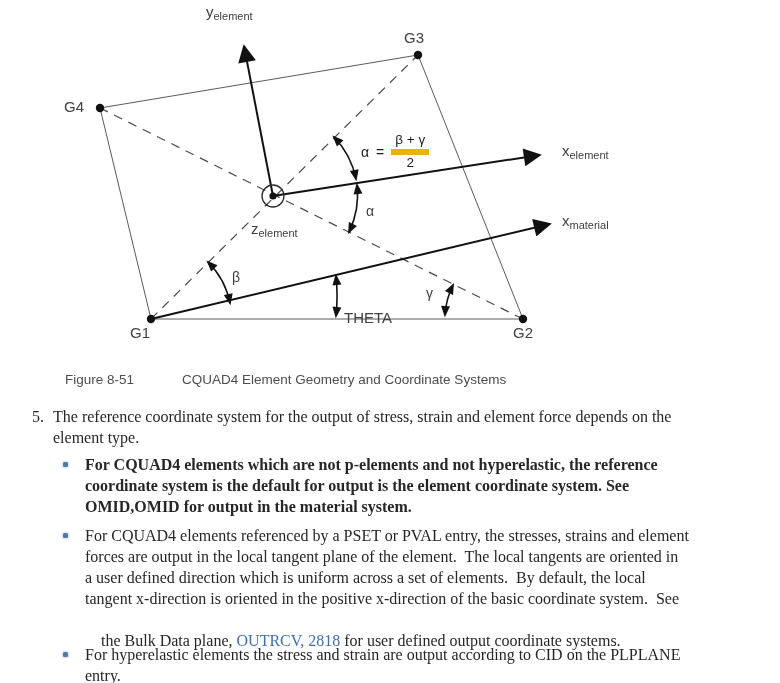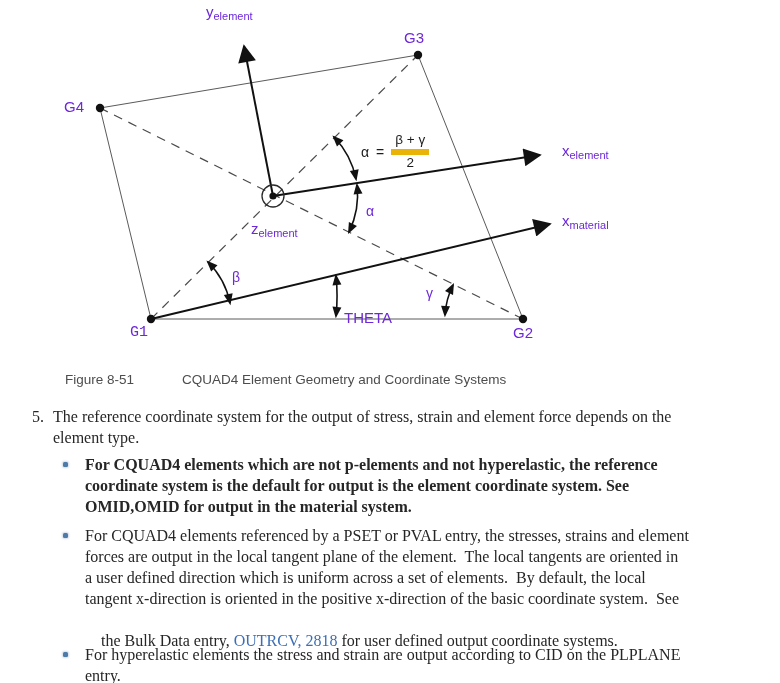--- a/index.html
+++ b/index.html
@@ -6,21 +6,21 @@
   html,body { margin:0; padding:0; }
   body {
     width:780px; height:683px; background:#ffffff; position:relative; overflow:hidden;
     font-family:"Liberation Serif", serif; color:#262626;
   }
   
   #diagram { position:absolute; left:0; top:0; width:780px; height:365px; }
   #diagram svg { display:block; }
   .dlabel {
     position:absolute; font-family:"Liberation Sans", sans-serif;
-    color:#6d28d9; font-size:15px; white-space:nowrap; line-height:1;text-align:center;
+    color:#404040; font-size:15px; white-space:nowrap; line-height:1;text-align:center;
   }
   .dlabel .sb { font-size:11px; vertical-align:-3px; }
   .angle { font-size:14px; }
   .formula {
     position:absolute; display:flex; align-items:center; gap:7px;
     font-family:"Liberation Sans", sans-serif; font-size:14px; color:#1c1c1c;
   }
   .frac { display:inline-flex; flex-direction:column; align-items:center; line-height:1.1; font-size:13.5px; }
   .frac .num { border-bottom:6px solid #eab308; padding:0 4px 1px 4px; }
   .frac .den { padding-top:1px; }
@@ -80,21 +80,21 @@
     <path d="M208,262 A80,80 0 0 1 230,303" fill="none" stroke="#111" stroke-width="1.6" marker-start="url(#mArcStart)" marker-end="url(#mArcEnd)"></path>
     <path d="M336,276 A190,190 0 0 1 336,316" fill="none" stroke="#111" stroke-width="1.6" marker-start="url(#mArcStart)" marker-end="url(#mArcEnd)"></path>
     <path d="M453,285 A78,78 0 0 0 445,315" fill="none" stroke="#111" stroke-width="1.6" marker-start="url(#mArcStart)" marker-end="url(#mArcEnd)"></path>
   </svg>
 
   <div class="dlabel" style="left:206px; top:4px;"><span>y</span><span class="sb">element</span></div>
   <div class="dlabel" style="left:551px; top:143px;margin-left:11px;"><span>x</span><span class="sb">element</span></div>
   <div class="dlabel" style="left:562px; top:213px;"><span>x</span><span class="sb">material</span></div>
   <div class="dlabel" style="left:251px; top:221px;"><span>z</span><span class="sb">element</span></div>
 
-  <div class="dlabel" style="left:130px; top:325px;font-family:Liberation Mono, monospace;">G1</div>
+  <div class="dlabel" style="left:130px; top:325px;">G1</div>
   <div class="dlabel" style="left:513px; top:325px;">G2</div>
   <div class="dlabel" style="left:404px; top:30px;">G3</div>
   <div class="dlabel" style="left:56px;  top:99px;margin-left:8px;">G4</div>
 
   <div class="formula" style="left:361px; top:133px;">
     <span>α</span>
     <span>=</span>
     <span class="frac">
       <span class="num">β + γ</span>
       <span class="den">2</span>
@@ -125,21 +125,21 @@
   <div class="tline">OMID,OMID for output in the material system.</div>
 </div>
 
 <div class="para" style="left:85px; top:525px;">
   <span class="bullet-dot"></span>
   <div class="tline">For CQUAD4 elements referenced by a PSET or PVAL entry, the stresses, strains and element</div>
   <div class="tline">forces are output in the local tangent plane of the element.  The local tangents are oriented in</div>
   <div class="tline">a user defined direction which is uniform across a set of elements.  By default, the local</div>
   <div class="tline">tangent x-direction is oriented in the positive x-direction of the basic coordinate system.  See</div>
   <div class="tline">
-    <span>the Bulk Data entry, </span><a href="#" class="doclink">OUTRCV, 2818</a><span> for user defined output coordinate systems.</span>
+    <span>the Bulk Data plane, </span><a href="#" class="doclink">OUTRCV, 2818</a><span> for user defined output coordinate systems.</span>
   </div>
 </div>
 
 <div class="para" style="left:85px; top:644px;">
   <span class="bullet-dot"></span>
   <div class="tline">For hyperelastic elements the stress and strain are output according to CID on the PLPLANE</div>
   <div class="tline">entry.</div>
 </div>
 
 </body></html>

